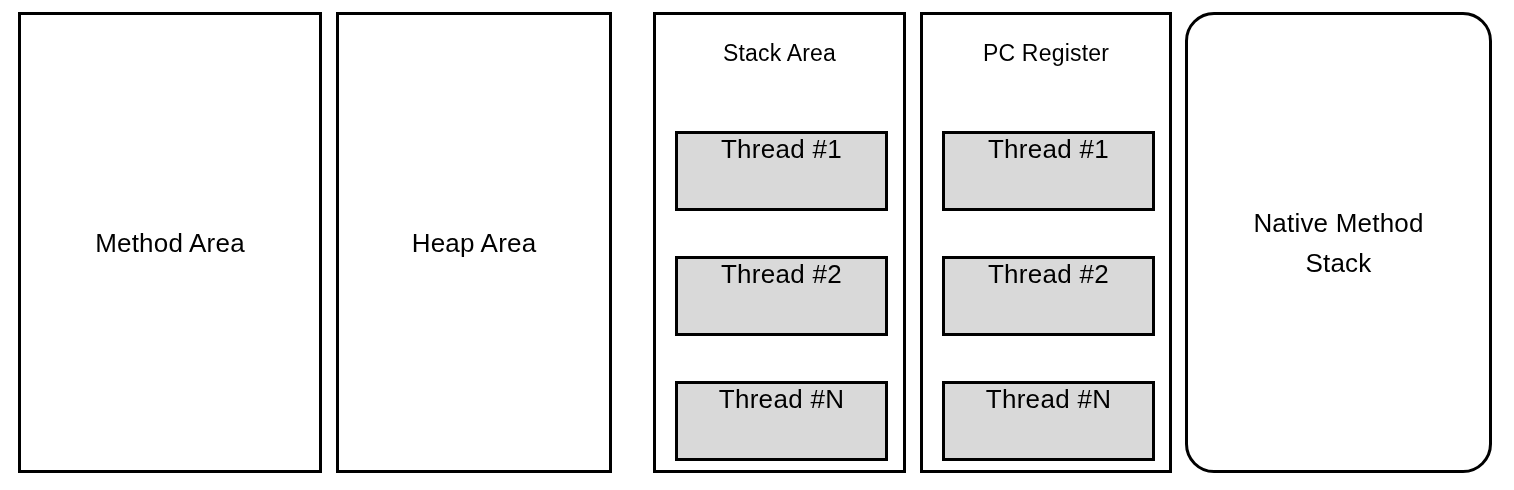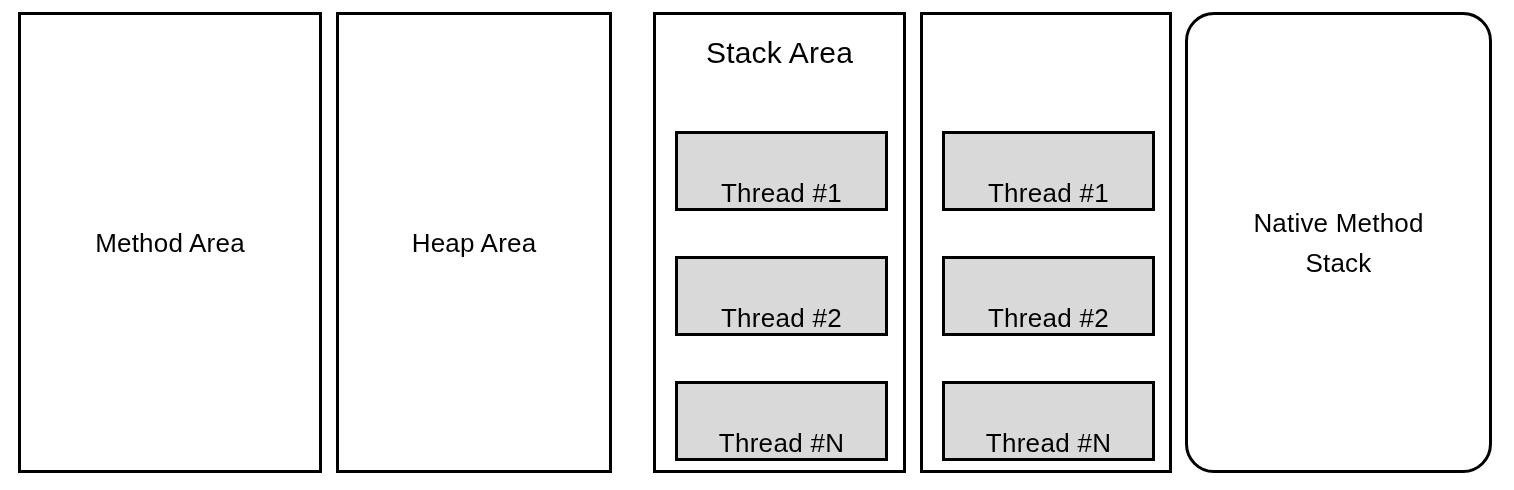--- a/index.html
+++ b/index.html
@@ -43,34 +43,34 @@
     white-space: pre-line;
   }
 
   
   .region-label-top {
     position: absolute;
     left: 0;
     right: 0;
     top: 22px;
     text-align: center;
-    font-size: 30px;
+    font-size: 23px;
     line-height: 32px;
     font-weight: 400;
     letter-spacing: 0.2px;
   }
 
   
   .thread-box {
     position: absolute;
     box-sizing: border-box;
     border: 3px solid #000000;
     background: #d9d9d9;
     display: flex;
-    align-items: flex-end;
+    align-items: flex-start;
     justify-content: center;
   }
   .thread-label {
     font-size: 26px;
     line-height: 30px;
     font-weight: 400;
     letter-spacing: 0.3px;
     color: #000000;
     white-space: nowrap;
   }
@@ -91,20 +91,21 @@
         <span class="thread-label">Thread #1</span>
       </div>
       <div class="thread-box" style="left: 19px; top: 241px; width: 213px; height: 80px; background: rgb(217, 217, 217); border-color: rgb(0, 0, 0);">
         <span class="thread-label">Thread #2</span>
       </div>
       <div class="thread-box" style="left: 19px; top: 366px; width: 213px; height: 80px; background: rgb(217, 217, 217); border-color: rgb(0, 0, 0);">
         <span class="thread-label">Thread #N</span>
       </div>
     </div>
     <div class="region" style="left: 920px; top: 12px; width: 252px; height: 461px; border-color: rgb(0, 0, 0);">
+      <div class="region-label-top">PC Register</div>
       <div class="thread-box" style="left: 19px; top: 116px; width: 213px; height: 80px; background: rgb(217, 217, 217); border-color: rgb(0, 0, 0);">
         <span class="thread-label">Thread #1</span>
       </div>
       <div class="thread-box" style="left: 19px; top: 241px; width: 213px; height: 80px; background: rgb(217, 217, 217); border-color: rgb(0, 0, 0);">
         <span class="thread-label">Thread #2</span>
       </div>
       <div class="thread-box" style="left: 19px; top: 366px; width: 213px; height: 80px; background: rgb(217, 217, 217); border-color: rgb(0, 0, 0);">
         <span class="thread-label">Thread #N</span>
       </div>
     </div>

